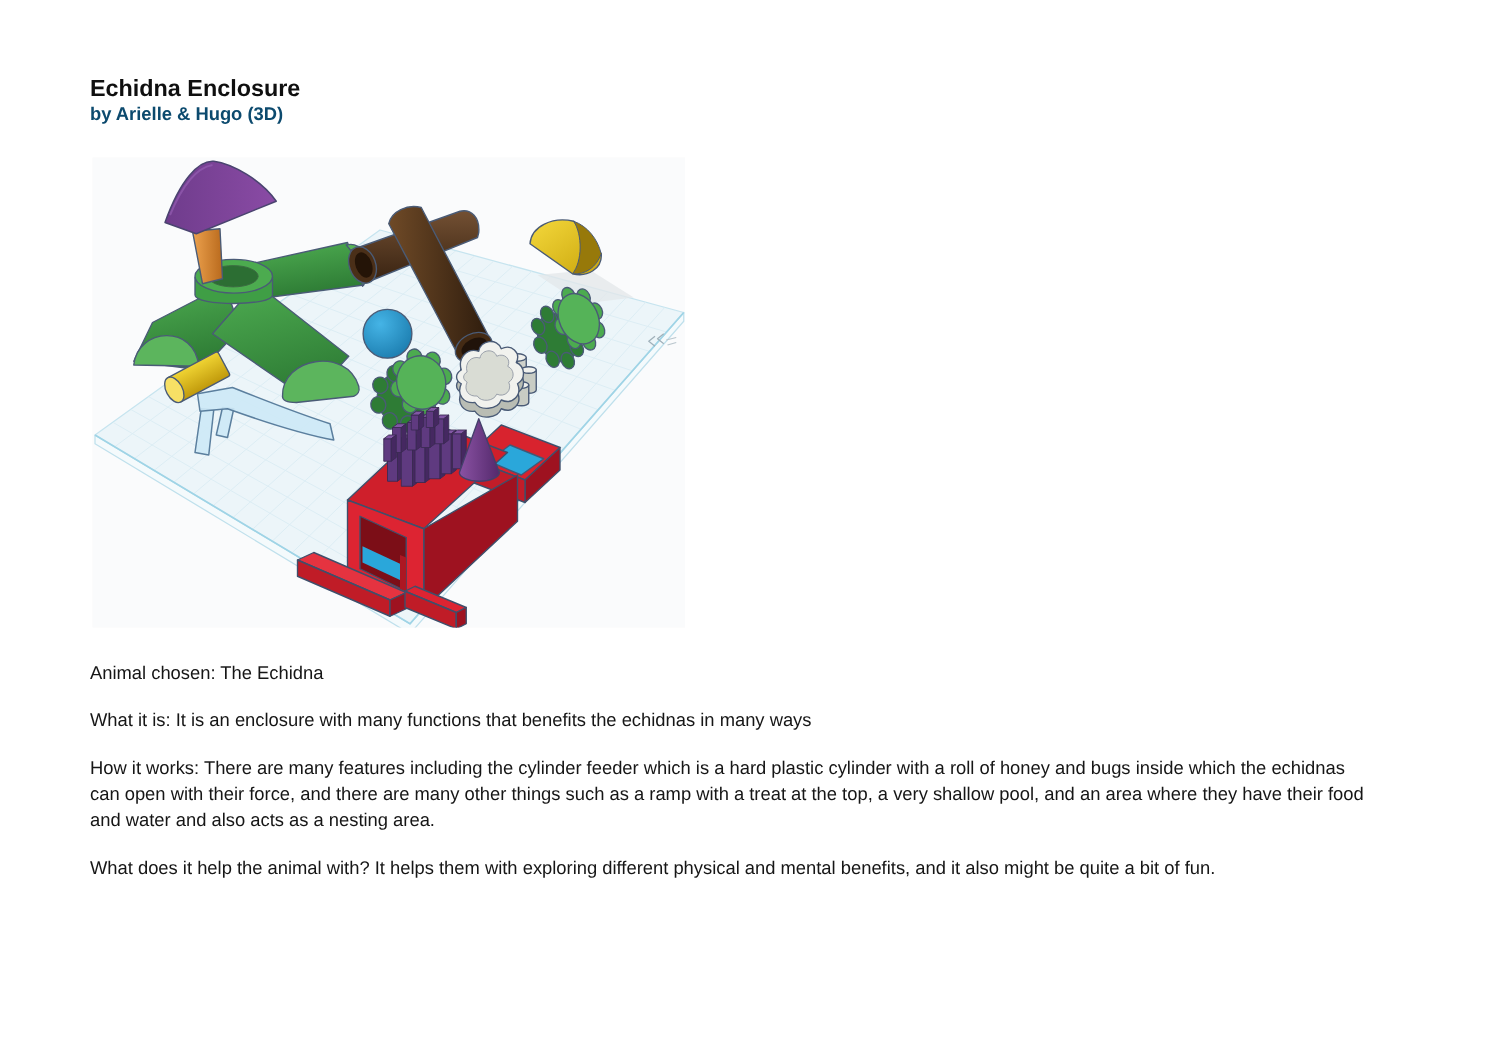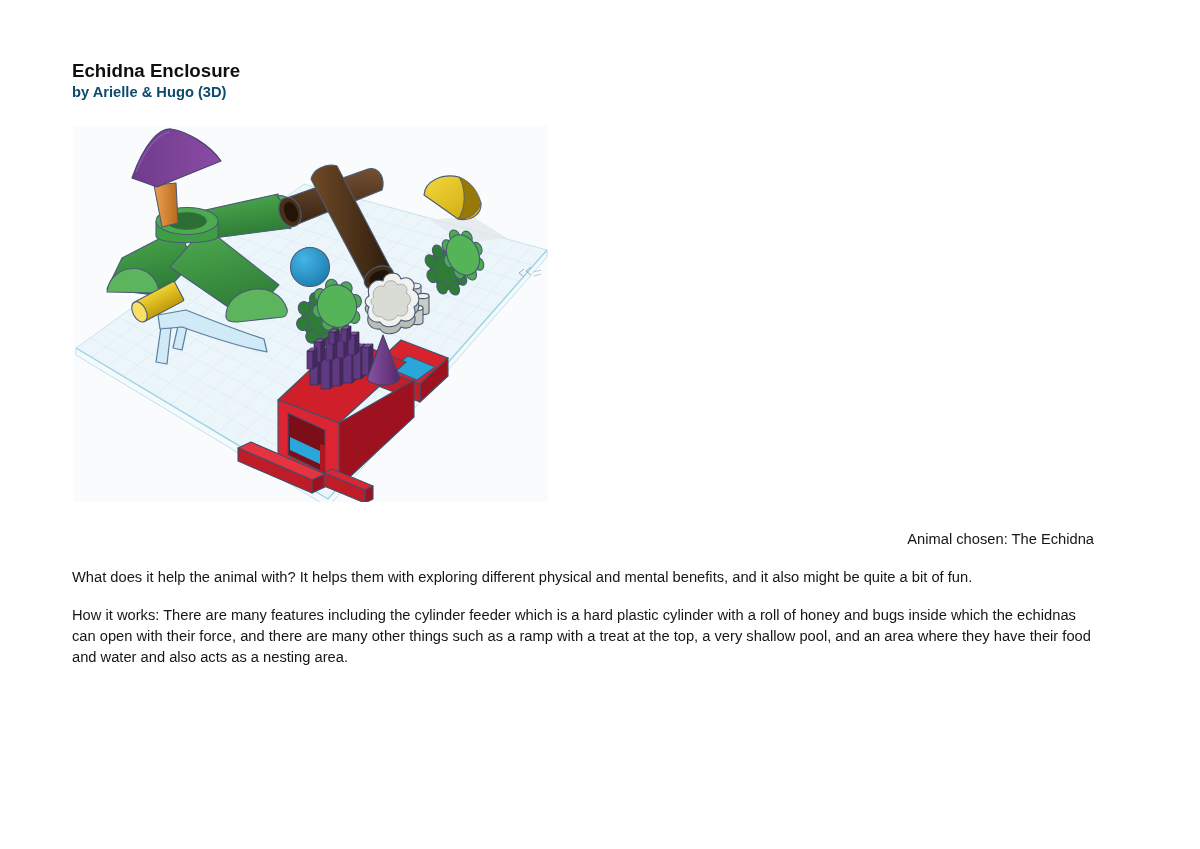--- a/index.html
+++ b/index.html
@@ -6,21 +6,21 @@
   .page {
     position:relative; width:1200px; height:849px; background:#ffffff;
     font-family:"Liberation Sans", sans-serif; color:#1c1c1c; overflow:hidden;
   }
   .content { padding:59px 78px 0 72px; }
   h1.doc-title { font-size:18.7px; line-height:23px; margin:0; font-weight:700; color:#0f0f0f; }
   p.byline { font-size:14.7px; line-height:21px; margin:0; font-weight:700; color:#0c4a6e; }
   figure.model { margin:23px 0 0 2px; padding:0; width:474px; height:376px; background:#fafbfc; }
   figure.model svg { display:block; }
   p.body-text { font-size:14.7px; line-height:21px; margin:0 0 17px 0; max-width:1022px; color:#161616; }
-  p.body-text.first { margin-top:27px;text-align:right; }
+  p.body-text.first { margin-top:27px; }
 </style>
 </head>
 <body>
 
 <div class="page">
   <div class="content">
 
     <h1 class="doc-title">Echidna Enclosure</h1>
     <p class="byline">by Arielle &amp; Hugo (3D)</p>
 
@@ -290,17 +290,18 @@
               <path d="M267,203 l4,-3 h6 l-4,3 Z" fill="#8257a5" stroke="#3a2a52" stroke-width="0.7" stroke-linejoin="round"></path>
               <path d="M273,203 l4,-3 v13 l-4,3 Z" fill="#452861" stroke="#3a2a52" stroke-width="0.7" stroke-linejoin="round"></path>
             </g>
 
           <path d="M293.5,252 L309,209 L325.5,252 A16,7 0 1 1 293.5,252 Z" fill="url(#gConeS)" stroke="#44406b"></path>
         </g>
       </svg>
     </figure>
 
     <p class="body-text first">Animal chosen: The Echidna</p>
+    <p class="body-text">What it is: It is an enclosure with many functions that benefits the echidnas in many ways</p>
+    <p class="body-text">How it works: There are many features including the cylinder feeder which is a hard plastic cylinder with a roll of honey and bugs inside which the echidnas can open with their force, and there are many other things such as a ramp with a treat at the top, a very shallow pool, and an area where they have their food and water and also acts as a nesting area.</p>
     <p class="body-text">What does it help the animal with? It helps them with exploring different physical and mental benefits, and it also might be quite a bit of fun.</p>
-    <p class="body-text">How it works: There are many features including the cylinder feeder which is a hard plastic cylinder with a roll of honey and bugs inside which the echidnas can open with their force, and there are many other things such as a ramp with a treat at the top, a very shallow pool, and an area where they have their food and water and also acts as a nesting area.</p>
 
   </div>
 </div>
 
 </body></html>

